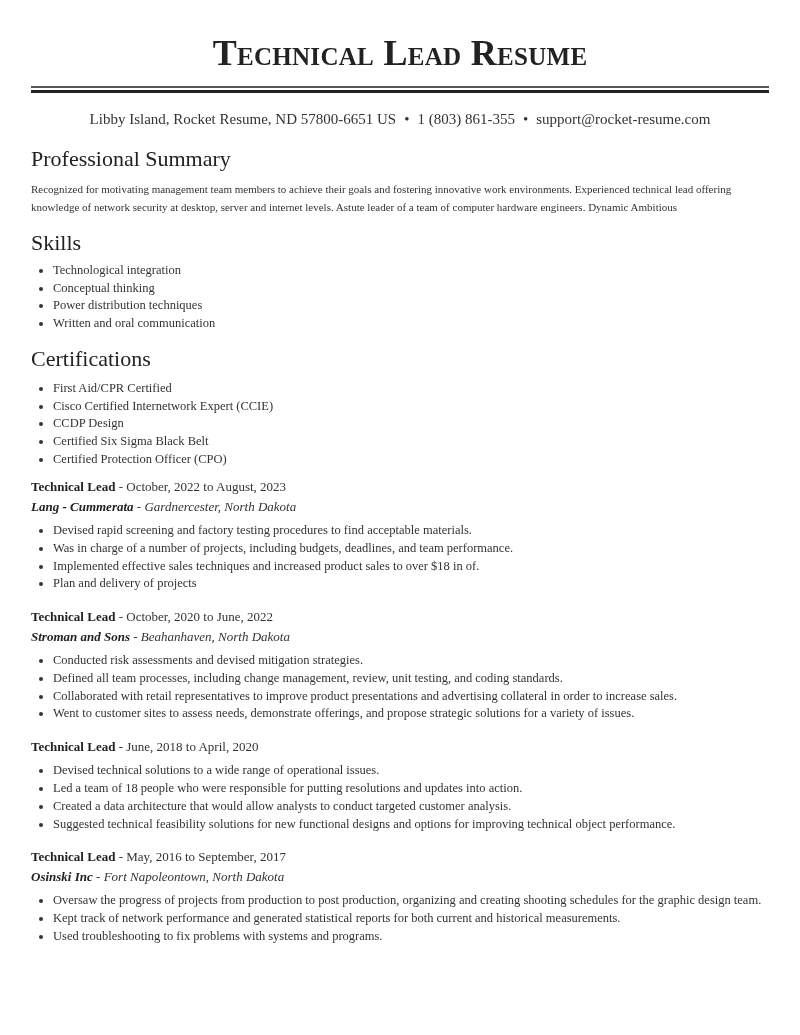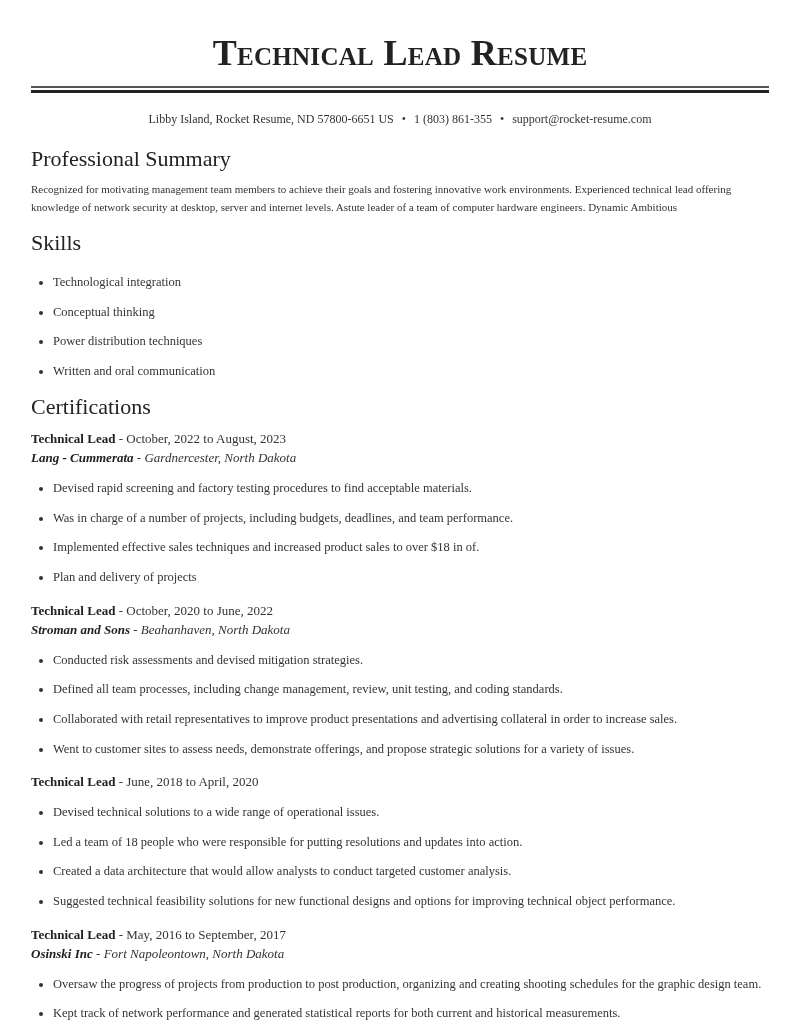--- a/index.html
+++ b/index.html
@@ -11,35 +11,35 @@
   .page { position: relative; padding: 4px 31px; font-family: Liberation Serif, serif; }
   .title {
     margin: 0; padding-top: 29px; height: 44px;
     text-align: center; font-size: 36px; font-weight: bold;
     font-variant: small-caps; letter-spacing: 0.3px; line-height: 40px;
     color: #222222;
   }
   .rule-thin { margin-top: 9px; height: 2px; background: #555555; }
   .rule-thick { margin-top: 2px; height: 3px; background: #222222; }
   .contact {
-    margin-top: 17px; text-align: center; font-size: 12px; line-height: 18px;
+    margin-top: 17px; text-align: center; font-size: 15px; line-height: 18px;
     color: #333333;
   }
   .contact .sep { margin: 0 8px; }
   h2 {
     margin: 0; font-weight: normal; font-size: 22px; line-height: 26px;
     color: #222222;
   }
   .summary-h { margin-top: 18px; }
   .summary {
     margin: 8px 0 0 0; font-size: 11px; line-height: 18px; color: #333333;
   }
   .skills-h { margin-top: 14px; }
   ul { margin: 0; padding: 0 0 0 22px; }
-  li { font-size: 12.5px; line-height: 17.7px; color: #333333; margin-top: 12px; }
+  li { font-size: 12.5px; line-height: 17.7px; color: #333333; }
   .skills { display: flex; margin-top: 6px; }
   .skills ul { width: 364px; }
   .cert-h { margin-top: 13px; }
   .cert-list { margin-top: 8px; }
   .work-h { margin-top: 13px; }
   .job { margin-top: 0; }
   .job-first { margin-top: 9px; }
   .job-next { margin-top: 14px; }
   .job-line { font-size: 13px; line-height: 19.5px; color: #333333; }
   .job-line b { color: #222222; }
@@ -67,20 +67,27 @@
   <div class="skills">
     <ul>
       <li>Technological integration</li>
       <li>Conceptual thinking</li>
       <li>Power distribution techniques</li>
       <li>Written and oral communication</li>
     </ul>
   </div>
 
   <h2 class="cert-h">Certifications</h2>
+  <ul class="cert-list">
+    <li>First Aid/CPR Certified</li>
+    <li>Cisco Certified Internetwork Expert (CCIE)</li>
+    <li>CCDP Design</li>
+    <li>Certified Six Sigma Black Belt</li>
+    <li>Certified Protection Officer (CPO)</li>
+  </ul>
 
 
   <div class="job job-first">
     <div class="job-line"><b>Technical Lead</b><span> - </span><span>October, 2022 to August, 2023</span></div>
     <div class="company-line"><b>Lang - Cummerata</b><span> - </span><span>Gardnercester, North Dakota</span></div>
     <ul>
       <li>Devised rapid screening and factory testing procedures to find acceptable materials.</li>
       <li>Was in charge of a number of projects, including budgets, deadlines, and team performance.</li>
       <li>Implemented effective sales techniques and increased product sales to over $18 in of.</li>
       <li>Plan and delivery of projects</li>

